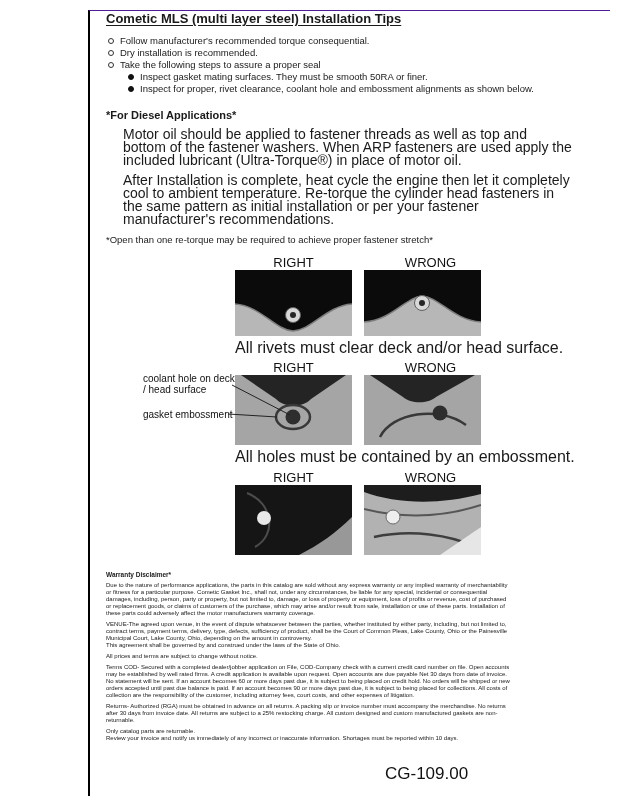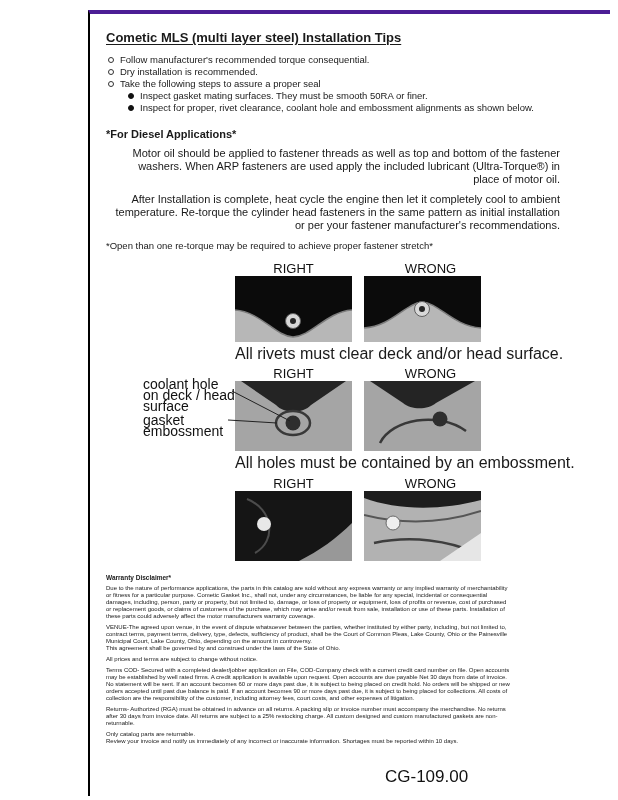--- a/index.html
+++ b/index.html
@@ -11,24 +11,24 @@
     font-family: "Liberation Sans", sans-serif;
     color: #1a1a1a;
     overflow: hidden;
   }
   .frame {
     position: absolute;
     left: 88px;
     top: 10px;
     width: 522px;
     height: 786px;
-    border-top: 4px solid #4c1d95;
+    border-top: 1px solid #4c1d95;
     border-left: 2px solid #000;
     box-sizing: border-box;
-    padding: 16px 0 0 16px;
+    padding: 0 0 0 16px;
   }
   .title {
     margin: 0;
     font-size: 13px;
     line-height: 16px;
     font-weight: bold;
     text-decoration: underline;
     text-underline-offset: 2px;
   }
   .bullets { margin-top: 8px; }
@@ -36,37 +36,37 @@
   .b-row .mk {
     flex: 0 0 auto;
     width: 4px; height: 4px;
     border-radius: 50%;
     margin: 3px 6px 0 2px;
   }
   .mk.open { border: 1px solid #333; background: transparent; }
   .mk.fill { border: 1px solid #111; background: #111; }
   .b-row.sub { margin-left: 20px; }
   .diesel-h { margin: 14px 0 0 0; font-size: 11px; line-height: 13px; font-weight: bold; }
-  .para { margin: 6px 0 0 4px; font-size: 11px; line-height: 13px; width: 450px; text-align: right; }
+  .para { margin: 6px 0 0 17px; font-size: 14px; line-height: 13px; width: 450px; }
   .para.p2 { margin-top: 7px; }
   .note { margin: 8px 0 0 0; font-size: 9.5px; line-height: 12px; }
 
   .diag { margin-top: 10px; }
   .diag.holes { position: relative; margin-top: 8px; }
   .diag.emb { margin-top: 9px; }
   .dlabels { display: flex; gap: 20px; margin-left: 129px; }
   .dlabels span { width: 117px; text-align: center; font-size: 13px; line-height: 14px; color: #111; }
   .dimgs { display: flex; gap: 12px; margin-left: 129px; }
   .dimgs svg { display: block; }
   .dcap { margin-left: 129px; margin-top: 6px; font-size: 16px; line-height: 11px; }
   .dcap.wide { width: 235px; }
 
   .callout {
     position: absolute;
-    font-size: 14px;
+    font-size: 10px;
     line-height: 11px;
     color: #111;
   }
   .callout.c1 { left: 37px; top: 12px; width: 92px; }
   .callout.c2 { left: 37px; top: 48px; width: 110px; }
   .overlay { position: absolute; left: 0; top: 0; pointer-events: none; }
 
   .warranty {
     position: absolute;
     left: 16px;

